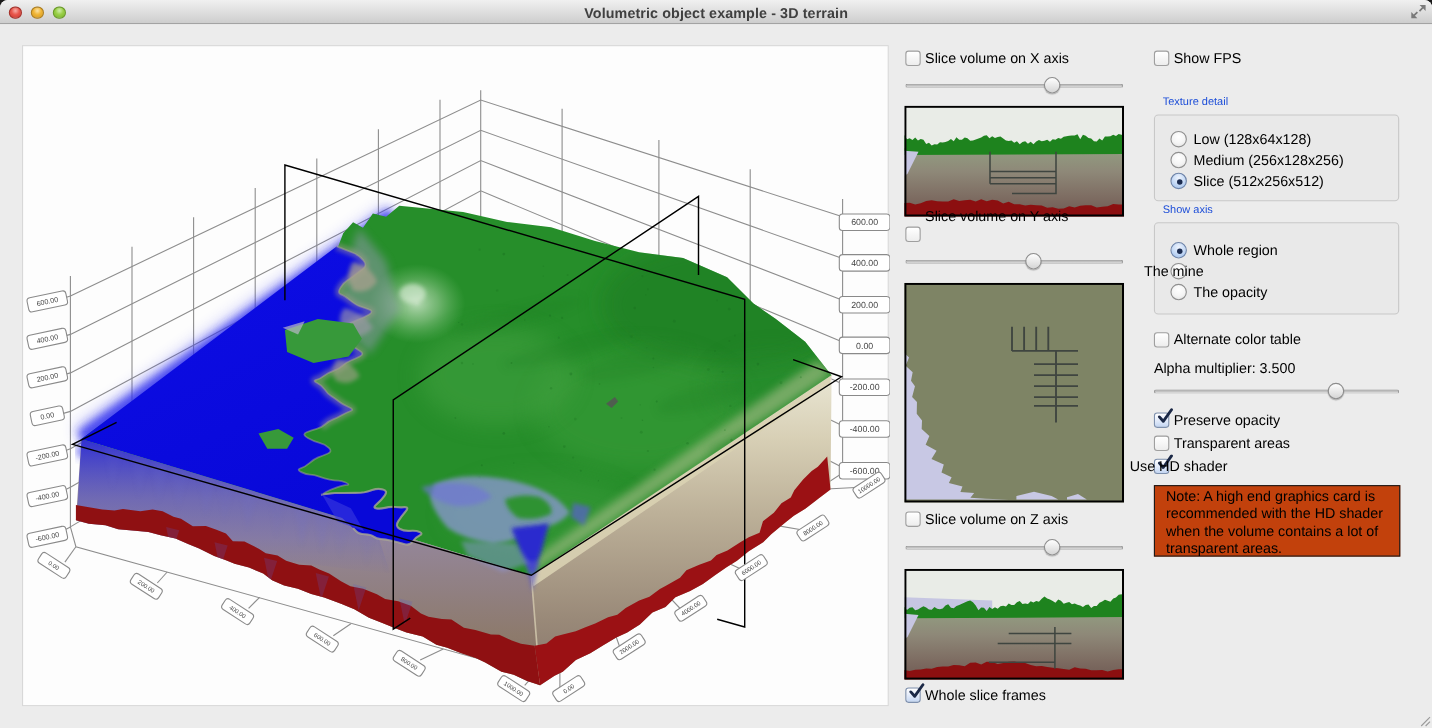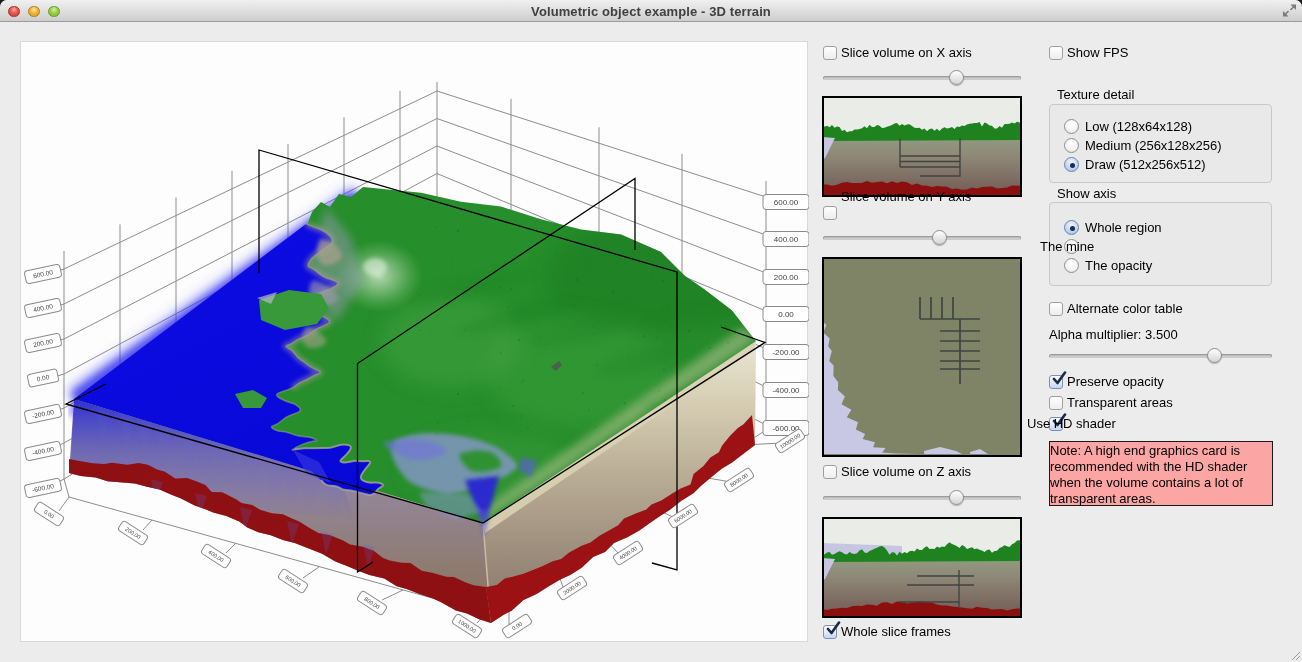--- a/index.html
+++ b/index.html
@@ -22,27 +22,27 @@
 .cbc{border:1px solid #7e90ad;background:linear-gradient(#fdfdfe 0%,#e7eefb 45%,#c4d6f2 100%)}
 .ck{position:absolute;width:18px;height:18px}
 .lbl{position:absolute;font-size:13px;color:#000;white-space:nowrap}
 .slider{position:absolute;height:15px}
 .groove{position:absolute;left:0;right:0;top:6px;height:4px;border-radius:2px;
   background:linear-gradient(#b4b4b4,#d5d5d5);border:1px solid #9b9b9b;border-bottom-color:#cacaca}
 .thumb{position:absolute;top:0;width:15px;height:15px;border-radius:50%;
   background:linear-gradient(#fefefe,#d5d5d5);border:1px solid #8d8d8d;box-shadow:0 1px 1px rgba(0,0,0,.25)}
 .pimg{position:absolute;overflow:hidden}
 .gbox{position:absolute;background:#e9e9e9;border:1px solid #c8c8c8;border-radius:4px}
-.glab{position:absolute;font-size:13px;color:#000000}
+.glab{position:absolute;font-size:10px;color:#1d4ed8}
 .radio{position:absolute;width:15px;height:15px;border-radius:50%;border:1px solid #8f8f8f;
   background:radial-gradient(circle at 50% 35%,#ffffff 0%,#f4f4f4 55%,#dcdcdc 100%)}
 .radsel{border:1px solid #6d83a8;background:radial-gradient(circle at 50% 30%,#eef4fd 0%,#c3d8f5 55%,#9dbdea 100%)}
 .raddot{position:absolute;left:4.5px;top:4.5px;width:5px;height:5px;border-radius:50%;background:#1c2c50}
 #note{position:absolute;left:1049px;top:441px;width:224px;height:65px;border:1px solid #1a1a1a;
-  font-size:13px;line-height:16px;color:#000;padding:1px 0;background:#fca5a5}
+  font-size:13px;line-height:16px;color:#000;padding:1px 10px;background:#c2410c}
 </style></head><body>
 <div id="win">
     <div id="tbar"></div>
     <div id="title">Volumetric object example - 3D terrain</div>
     <div class="tl" id="tl-r"></div>
     <div class="tl" id="tl-y"></div>
     <div class="tl" id="tl-g"></div>
     <svg id="fsarrow" viewBox="0 0 17 17">
       <g fill="#7a7a7a">
         <path d="M9.5 2.5 L15 2.5 L15 8 L12.8 5.8 L10 8.6 L8.9 7.5 L11.7 4.7 Z"></path>
@@ -482,21 +482,21 @@
     <div class="lbl" style="left:1067px;top:45px">Show FPS</div>
     <div class="glab" style="left:1057px;top:87px">Texture detail</div>
     <div class="gbox" style="left:1049px;top:104px;width:223px;height:79px"></div>
     <div class="radio" style="left:1064px;top:119px"></div>
     <div class="lbl" style="left:1085px;top:119px">Low (128x64x128)</div>
     <div class="radio" style="left:1064px;top:138px"></div>
     <div class="lbl" style="left:1085px;top:138px">Medium (256x128x256)</div>
     <div class="radio radsel" style="left:1064px;top:157px">
       <div class="raddot"></div>
     </div>
-    <div class="lbl" style="left:1085px;top:157px">Draw (512x256x512)</div>
+    <div class="lbl" style="left:1085px;top:157px">Slice (512x256x512)</div>
     <div class="glab" style="left:1057px;top:186px">Show axis</div>
     <div class="gbox" style="left:1049px;top:202px;width:223px;height:84px"></div>
     <div class="radio radsel" style="left:1064px;top:220px">
       <div class="raddot"></div>
     </div>
     <div class="lbl" style="left:1085px;top:220px">Whole region</div>
     <div class="radio" style="left:1064px;top:239px"></div>
     <div class="lbl" style="left:1040px;top:239px">The mine</div>
     <div class="radio" style="left:1064px;top:258px"></div>
     <div class="lbl" style="left:1085px;top:258px">The opacity</div>

